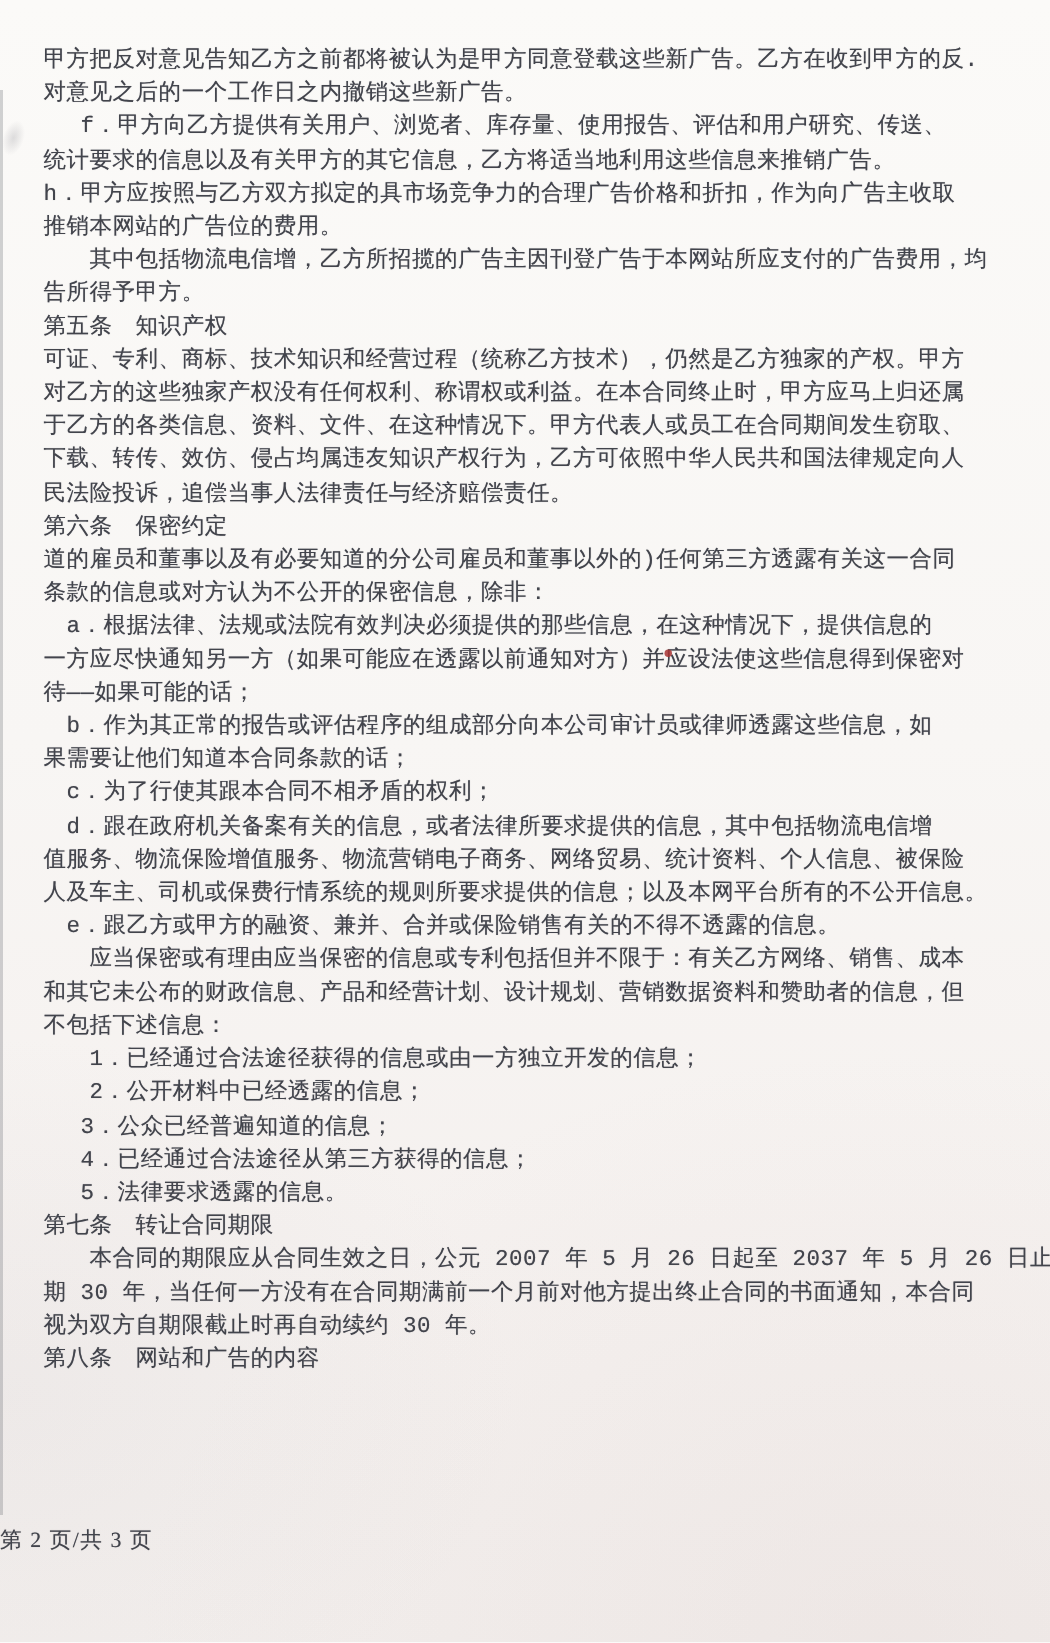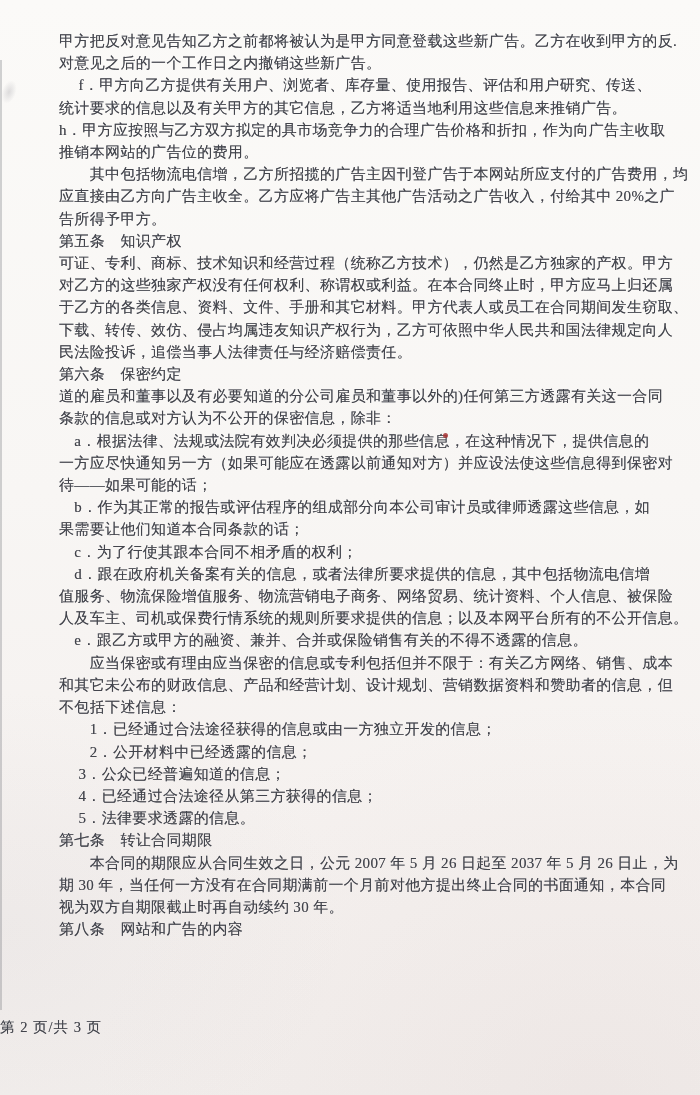--- a/index.html
+++ b/index.html
@@ -16,23 +16,24 @@
     overflow: hidden;
     font-family: "Liberation Serif", "DejaVu Serif", serif;
     color: var(--ink, #42444c);
     background:
       radial-gradient(120% 60% at 85% 100%, rgba(216,198,196,0.18) 0%, rgba(216,198,196,0) 60%),
       radial-gradient(90% 40% at 0% 85%, rgba(190,185,190,0.12) 0%, rgba(190,185,190,0) 55%),
       linear-gradient(180deg, #fbfaf8 0%, #f8f6f4 45%, #f5f1ef 75%, #f2eeec 100%);
   }
   .text-block {
     position: absolute;
-    left: 59px;
+    left: 29px;
     top: 30px;
     width: 622px;
+    font-family: Liberation Mono, monospace;
   }
   .doc-line {
     font-size: 15px;
     line-height: 22.2px;
     letter-spacing: 0.35px;
     white-space: pre;
     text-shadow: 0 0 0.5px rgba(62,64,72,0.55);
   }
   .page-footer {
     position: absolute;
@@ -83,26 +84,25 @@
   <div class="smudge"></div>
   <div class="edge-line"></div>
   <div class="text-block">
       <div class="doc-line">甲方把反对意见告知乙方之前都将被认为是甲方同意登载这些新广告。乙方在收到甲方的反.</div>
       <div class="doc-line">对意见之后的一个工作日之内撤销这些新广告。</div>
       <div class="doc-line">　 f．甲方向乙方提供有关用户、浏览者、库存量、使用报告、评估和用户研究、传送、</div>
       <div class="doc-line">统计要求的信息以及有关甲方的其它信息，乙方将适当地利用这些信息来推销广告。</div>
       <div class="doc-line">h．甲方应按照与乙方双方拟定的具市场竞争力的合理广告价格和折扣，作为向广告主收取</div>
       <div class="doc-line">推销本网站的广告位的费用。</div>
       <div class="doc-line">　　其中包括物流电信增，乙方所招揽的广告主因刊登广告于本网站所应支付的广告费用，均</div>
-      <div class="doc-line">应直接由乙方向广告主收全。乙方应将广告主其他广告活动之广告收入，付给其中 20%之广</div>
       <div class="doc-line">告所得予甲方。</div>
       <div class="doc-line">第五条　知识产权</div>
       <div class="doc-line">可证、专利、商标、技术知识和经营过程（统称乙方技术），仍然是乙方独家的产权。甲方</div>
       <div class="doc-line">对乙方的这些独家产权没有任何权利、称谓权或利益。在本合同终止时，甲方应马上归还属</div>
-      <div class="doc-line">于乙方的各类信息、资料、文件、手册和其它材料。甲方代表人或员工在合同期间发生窃取、</div>
+      <div class="doc-line">于乙方的各类信息、资料、文件、在这种情况下。甲方代表人或员工在合同期间发生窃取、</div>
       <div class="doc-line">下载、转传、效仿、侵占均属违友知识产权行为，乙方可依照中华人民共和国法律规定向人</div>
       <div class="doc-line">民法险投诉，追偿当事人法律责任与经济赔偿责任。</div>
       <div class="doc-line">第六条　保密约定</div>
       <div class="doc-line">道的雇员和董事以及有必要知道的分公司雇员和董事以外的)任何第三方透露有关这一合同</div>
       <div class="doc-line">条款的信息或对方认为不公开的保密信息，除非：</div>
       <div class="doc-line">　a．根据法律、法规或法院有效判决必须提供的那些信息，在这种情况下，提供信息的</div>
       <div class="doc-line">一方应尽快通知另一方（如果可能应在透露以前通知对方）并应设法使这些信息得到保密对</div>
       <div class="doc-line">待——如果可能的话；</div>
       <div class="doc-line">　b．作为其正常的报告或评估程序的组成部分向本公司审计员或律师透露这些信息，如</div>
       <div class="doc-line">果需要让他们知道本合同条款的话；</div>

